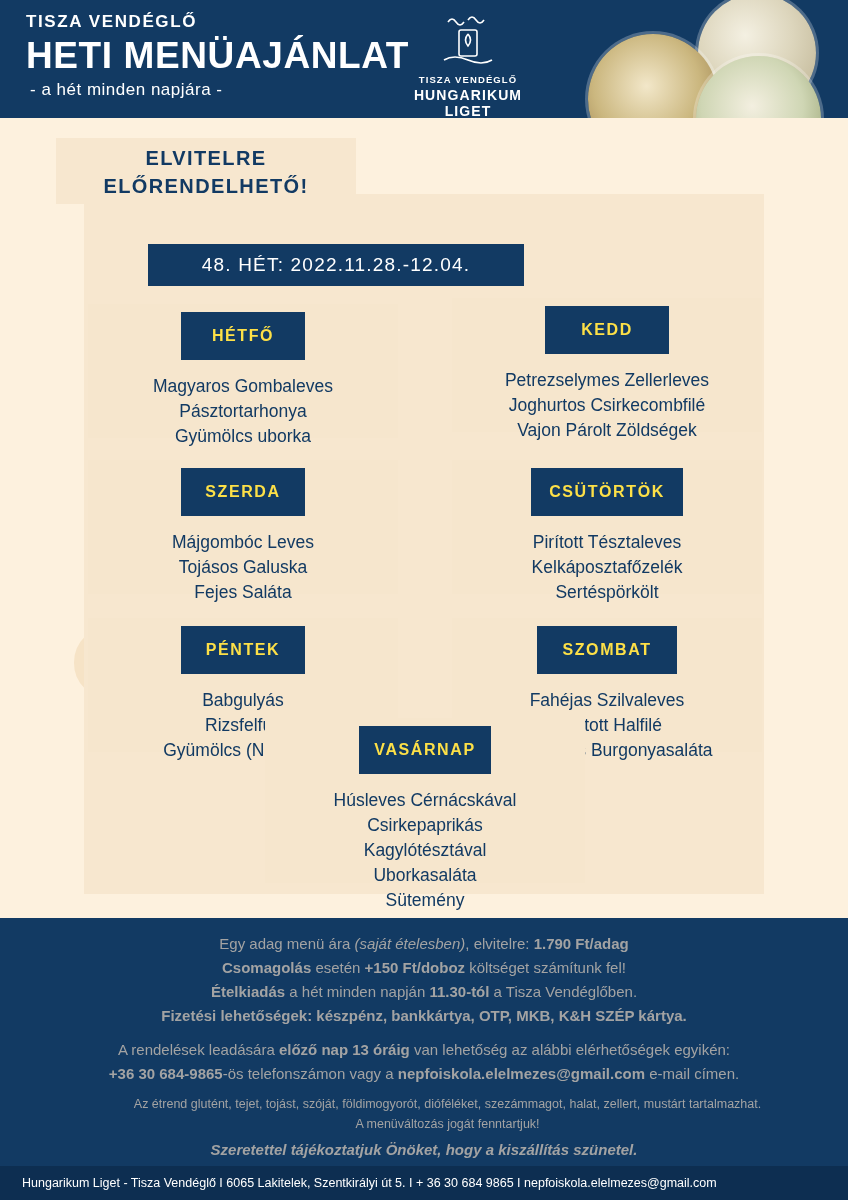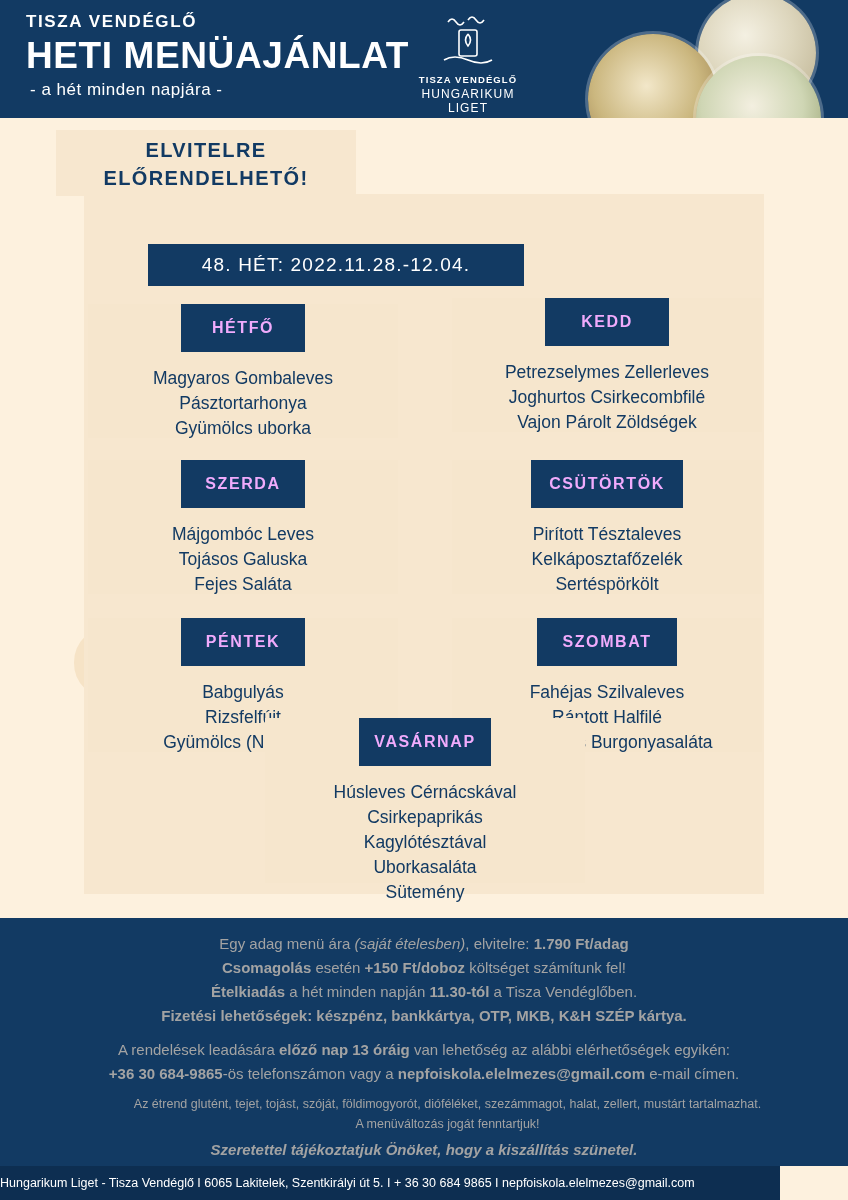--- a/index.html
+++ b/index.html
@@ -62,22 +62,22 @@
     margin: 0 auto;
     position: relative;
   }
   .logo-name {
     font-size: 9.5px;
     font-weight: bold;
     letter-spacing: 1.1px;
     margin-top: 4px;
   }
   .logo-sub {
-    font-size: 12px;
-    font-weight: normal;
+    font-size: 14px;
+    font-weight: bold;
     letter-spacing: 1.1px;
     margin-top: 2px;
   }
 
   
   .photos { position: absolute; right: 0; top: 0; width: 320px; height: 182px; }
   .ph {
     position: absolute;
     border-radius: 50%;
     overflow: hidden;
@@ -110,21 +110,21 @@
     position: absolute;
     left: 84px;
     top: 76px;
     width: 680px;
     height: 700px;
     background: #f7e7cf;
   }
   .takeaway {
     position: absolute;
     left: 56px;
-    top: 12px;
+    top: 20px;
     width: 300px;
     height: 66px;
     background: #f7e7cf;
     color: #123a63;
     font-size: 20px;
     font-weight: bold;
     letter-spacing: 1.4px;
     text-align: center;
     line-height: 28px;
     padding-top: 6px;
@@ -144,28 +144,28 @@
     align-items: center;
     justify-content: center;
   }
   .day-card {
     position: absolute;
     background: #f6e6cd;
   }
   .day-title {
     height: 48px;
     background: #123a63;
-    color: #f0abfc;
+    color: #fde047;
     font-size: 16px;
     font-weight: bold;
     letter-spacing: 1.6px;
     display: flex;
     align-items: center;
     justify-content: center;
-    margin: 0 auto;
+    margin: 8px auto;
   }
   .day-items {
     margin-top: 14px;
     text-align: center;
     color: #123a63;
     font-size: 17.5px;
     line-height: 25px;
   }
   .day-items div { white-space: nowrap; }
 
@@ -184,27 +184,28 @@
   .info p { font-size: 15px; line-height: 24px; }
   .info .b { font-weight: bold; }
   .info .i { font-style: italic; }
   .info .sm { font-size: 12.5px; line-height: 20px; margin-left: 47px; }
   .info .big { font-size: 16.5px; font-weight: bold; }
   .info .gap { margin-top: 10px; }
   .bar {
     position: absolute;
     left: 0;
     top: 1166px;
-    width: 780px;
+    width: 848px;
     height: 34px;
     background: #0d2e51;
     color: #ffffff;
     font-size: 12.5px;
     display: flex;
     align-items: center;
+    padding-left: 22px;
   }
 </style>
 </head>
 <body>
 
 <div class="page">
 
   <div class="header">
 
     <div class="photos">

